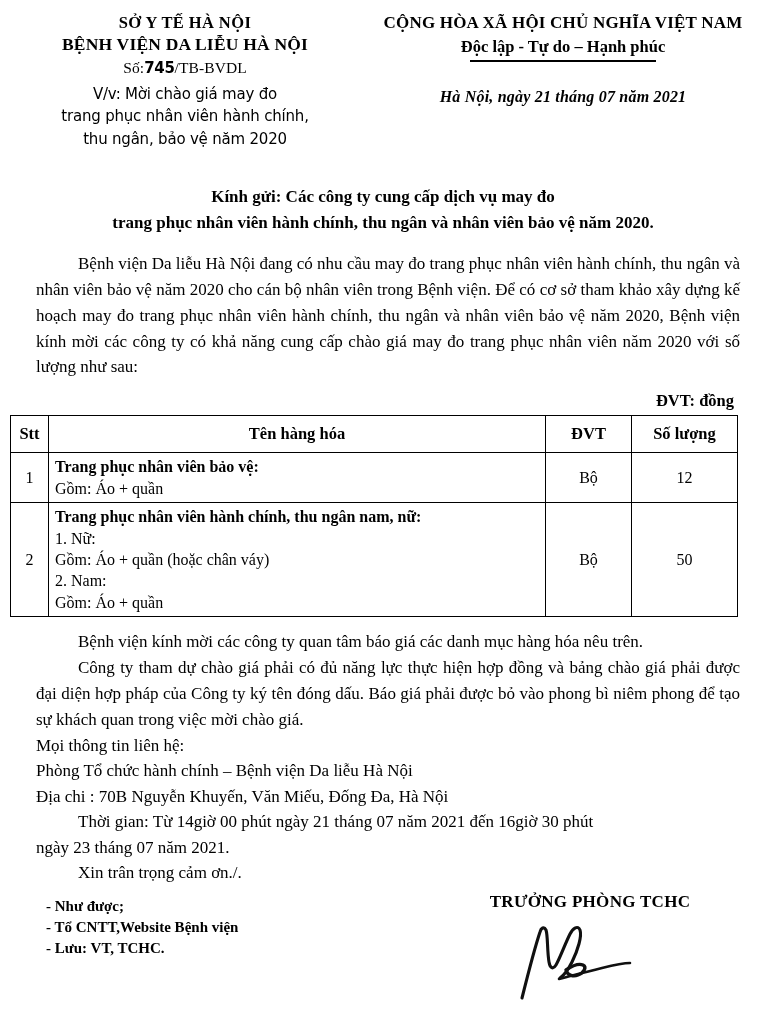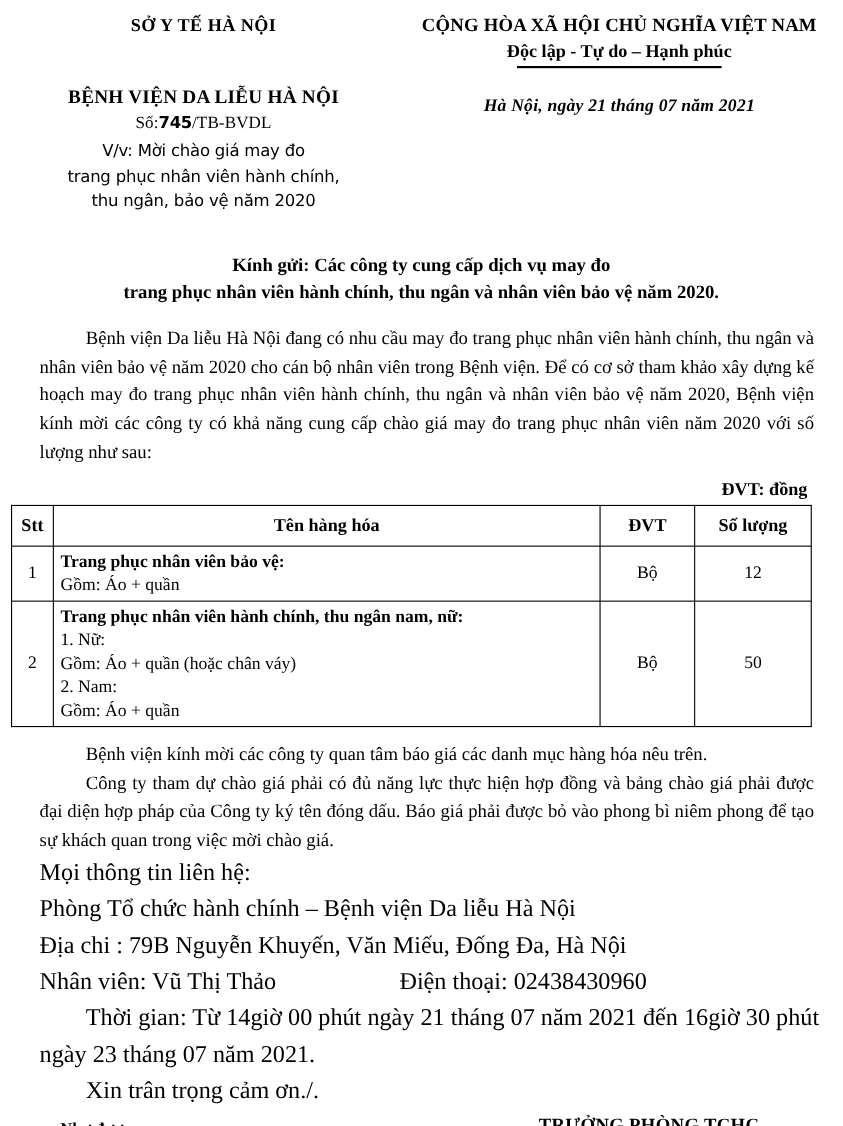--- a/index.html
+++ b/index.html
@@ -47,21 +47,20 @@
     font-weight: bold;
     letter-spacing: .4px;
     line-height: 1.28;
   }
   .org-line2 {
     font-size: 17.5px;
     font-weight: bold;
     letter-spacing: .2px;
     line-height: 1.3;
     white-space: nowrap;
-    margin-top: 44px;
   }
   .doc-number {
     font-size: 15.5px;
     line-height: 1.45;
     margin-top: 1px;
     letter-spacing: .1px;
   }
   .doc-number .num {
     font-weight: bold;
     font-family: "DejaVu Sans", sans-serif;
@@ -162,21 +161,21 @@
   .col-dvt { width: 86px; }
   .col-qty { width: 106px; }
   td.c-stt, td.c-dvt, td.c-qty { text-align: center; }
   td.c-name { text-align: left; line-height: 1.34; padding-left: 8px; }
   td.c-name .strong { font-weight: bold; }
   td.c-name div { white-space: nowrap; }
 
   
   .contact-block {
     padding: 0 26px 0 36px;
-    font-size: 22px;
+    font-size: 17px;
     line-height: 1.5;
   }
   .contact-block .row { white-space: nowrap; }
   .contact-block .phone { display: inline-block; margin-left: 112px; }
 
   
   .footer {
     position: relative;
     margin-top: 6px;
     height: 150px;
@@ -287,22 +286,21 @@
       </tbody>
     </table>
   </div>
 
   <p class="body-par" style="margin-top:12px;"><span class="indent"></span><span>Bệnh viện kính mời các công ty quan tâm báo giá các danh mục hàng hóa nêu trên.</span></p>
   <p class="body-par" style="margin-top:0;"><span class="indent"></span><span>Công ty tham dự chào giá phải có đủ năng lực thực hiện hợp đồng và bảng chào giá phải được đại diện hợp pháp của Công ty ký tên đóng dấu. Báo giá phải được bỏ vào phong bì niêm phong để tạo sự khách quan trong việc mời chào giá.</span></p>
 
   <div class="contact-block">
     <div class="row">Mọi thông tin liên hệ:</div>
     <div class="row">Phòng Tổ chức hành chính – Bệnh viện Da liễu Hà Nội</div>
-    <div class="row">Địa chi : 79B Nguyễn Khuyến, Văn Miếu, Đống Đa, Hà Nội</div>
-    <div class="row"><span>Nhân viên: Vũ Thị Thảo</span><span class="phone">Điện thoại: 02438430960</span></div>
+    <div class="row">Địa chi : 70B Nguyễn Khuyến, Văn Miếu, Đống Đa, Hà Nội</div>
     <div class="row"><span class="indent"></span><span>Thời gian: Từ  14giờ 00 phút ngày 21 tháng  07  năm 2021 đến 16giờ 30 phút</span></div>
     <div class="row">ngày 23 tháng  07  năm 2021.</div>
     <div class="row"><span class="indent"></span><span>Xin trân trọng cảm ơn./.</span></div>
   </div>
 
   <div class="footer">
 
     <div class="recipients-note">
       <div class="item">- Như được;</div>
       <div class="item">-  Tổ CNTT,Website Bệnh viện</div>

